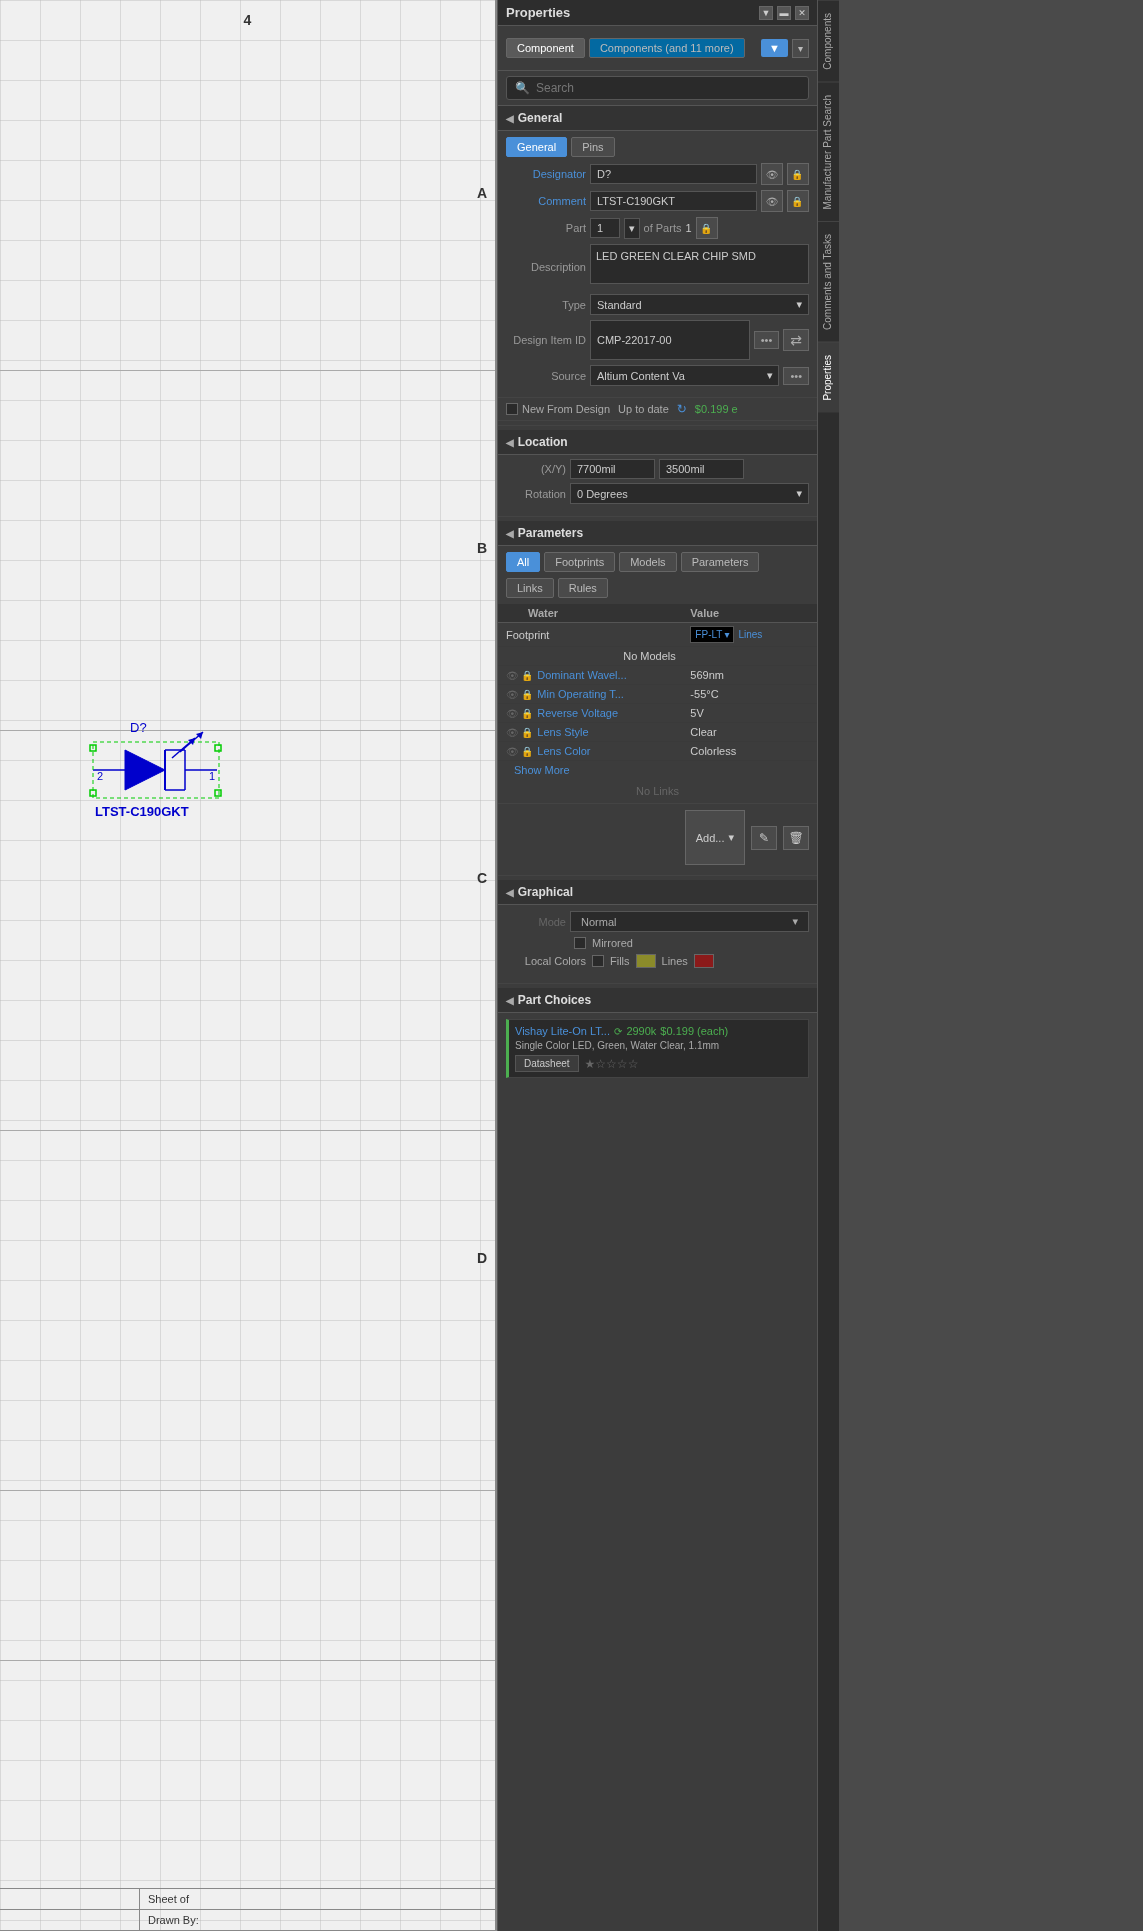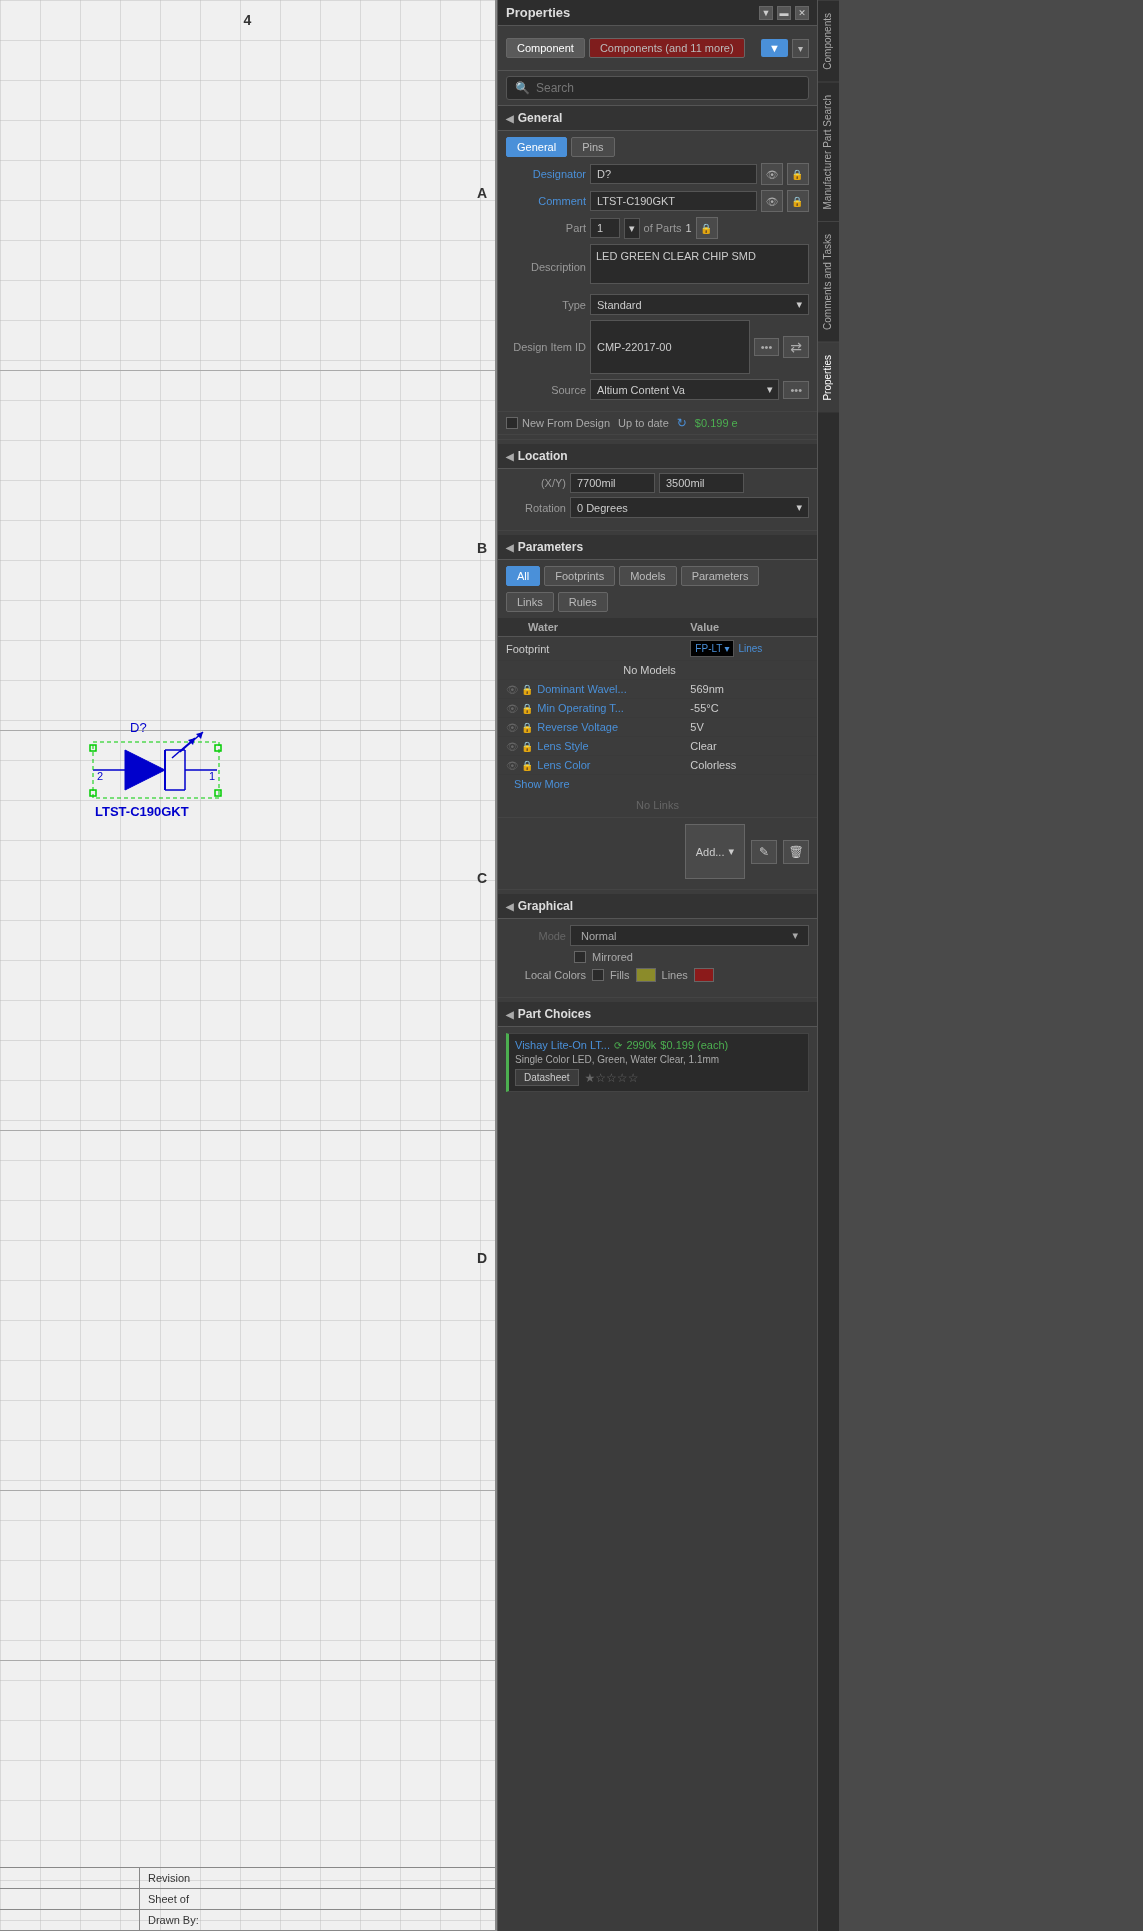--- a/index.html
+++ b/index.html
@@ -139,21 +139,21 @@
     .panel-tabs {
       display: flex;
       padding: 12px 8px;
       gap: 4px;
       border-bottom: 1px solid #555;
       flex-shrink: 0;
       align-items: center;
     }
     .panel-tab {
       padding: 3px 10px;
-      background: #7f1d1d;
+      background: #0369a1;
       border: 1px solid #666;
       color: #bbb;
       font-size: 11px;
       cursor: pointer;
       border-radius: 2px;
     }
     .panel-tab.active {
       background: #5a5a5a;
       color: #fff;
     }
@@ -348,21 +348,21 @@
     .design-id-row {
       display: flex;
       align-items: center;
       gap: 4px;
       margin-bottom: 5px;
     }
     .design-id-val {
       background: #2a2a2a;
       border: 1px solid #555;
       color: #ccc;
-      padding: 20px 6px;
+      padding: 13px 6px;
       font-size: 11px;
       flex: 1;
     }
     .dots-btn {
       background: #4a4a4a;
       border: 1px solid #666;
       color: #aaa;
       font-size: 11px;
       padding: 2px 6px;
       cursor: pointer;
@@ -766,24 +766,20 @@
         <line x1="97" y1="38" x2="120" y2="18" stroke="#0000cc" stroke-width="1.5"></line>
         <polygon points="120,18 113,20 118,25" fill="#0000cc"></polygon>
         <line x1="105" y1="32" x2="128" y2="12" stroke="#0000cc" stroke-width="1.5"></line>
         <polygon points="128,12 121,14 126,19" fill="#0000cc"></polygon>
 
         <text x="20" y="96" fill="#0000cc" font-size="13" font-family="Arial" font-weight="bold">LTST-C190GKT</text>
       </svg>
     </div>
 
     <div class="title-block">
-      <div class="title-row">
-        <div class="title-cell" style="width:140px;"></div>
-        <div class="title-cell">Revision</div>
-      </div>
       <div class="title-row">
         <div class="title-cell" style="width:140px;"></div>
         <div class="title-cell">Sheet of</div>
       </div>
       <div class="title-row">
         <div class="title-cell" style="width:140px;"></div>
         <div class="title-cell">Drawn By:</div>
       </div>
     </div>
   </div>

